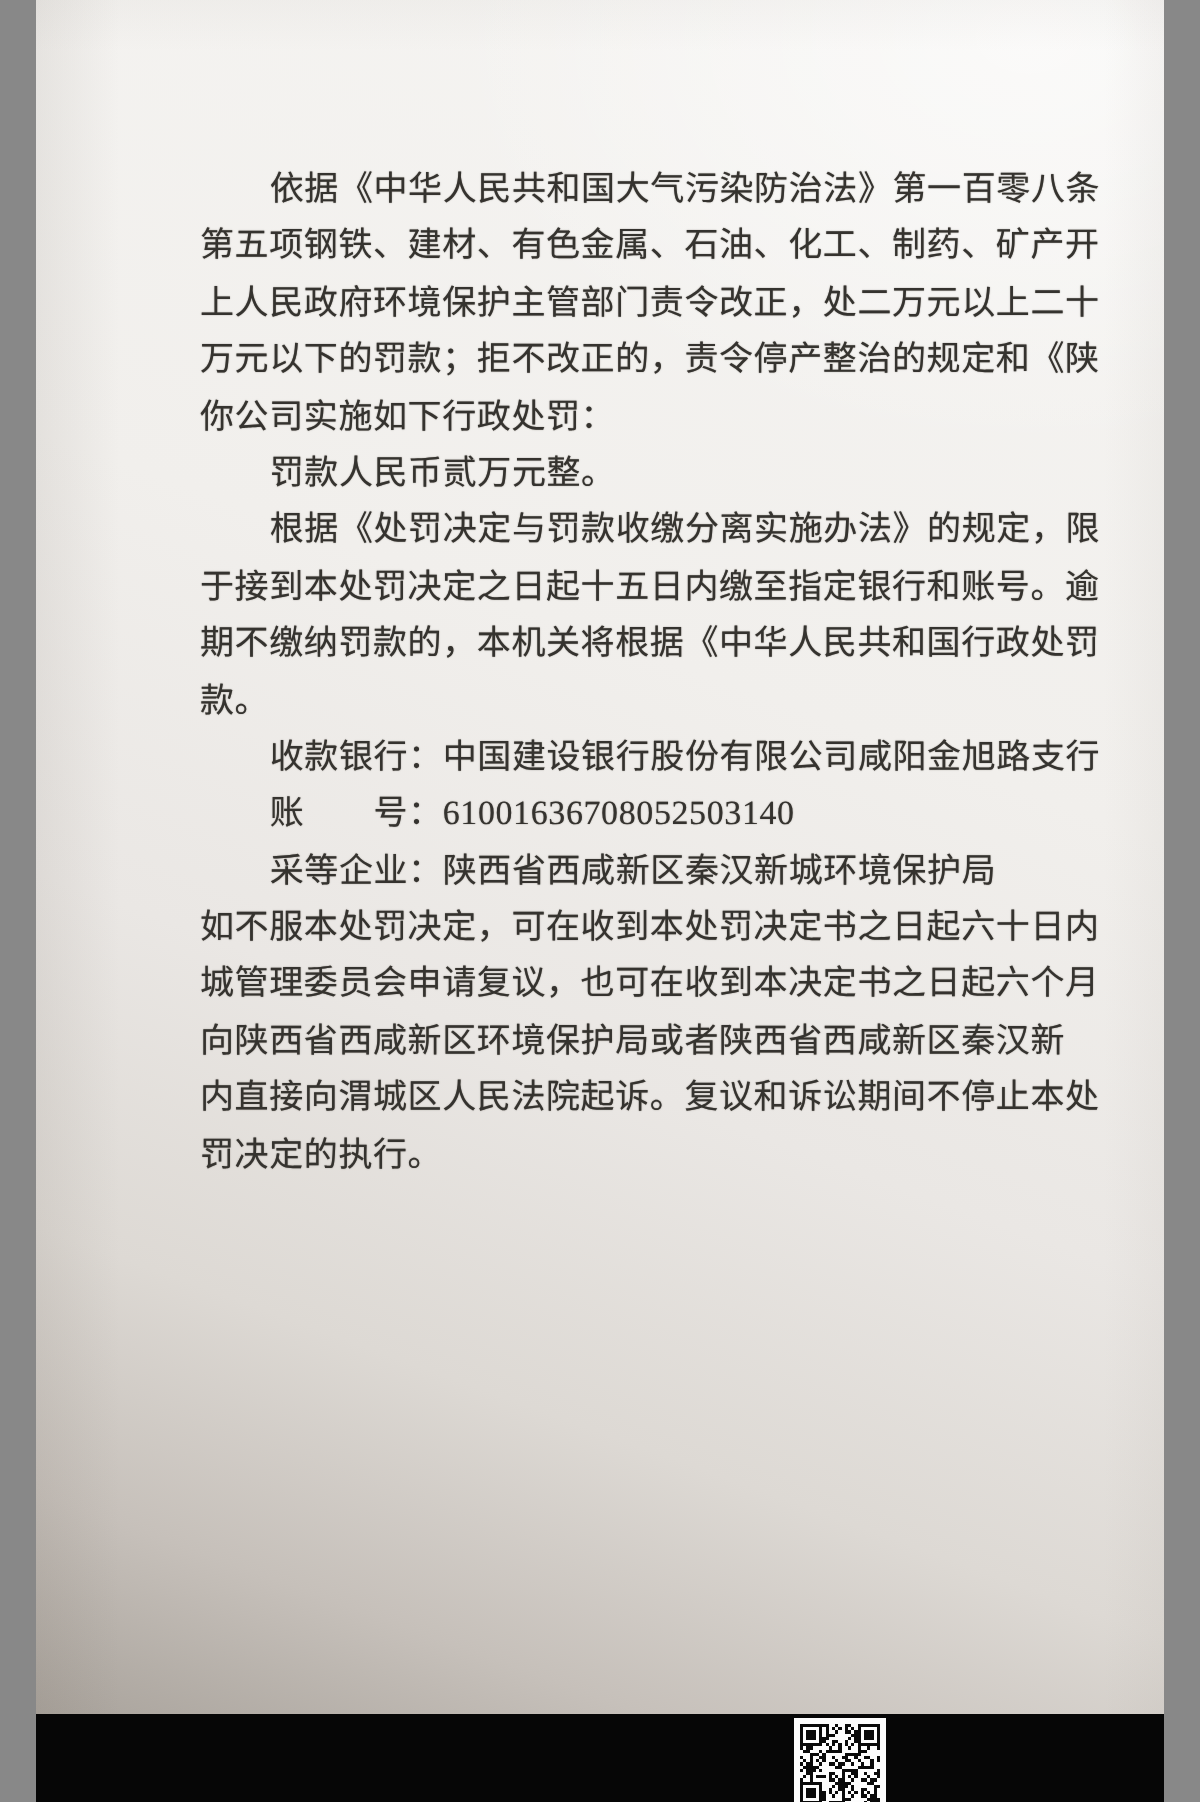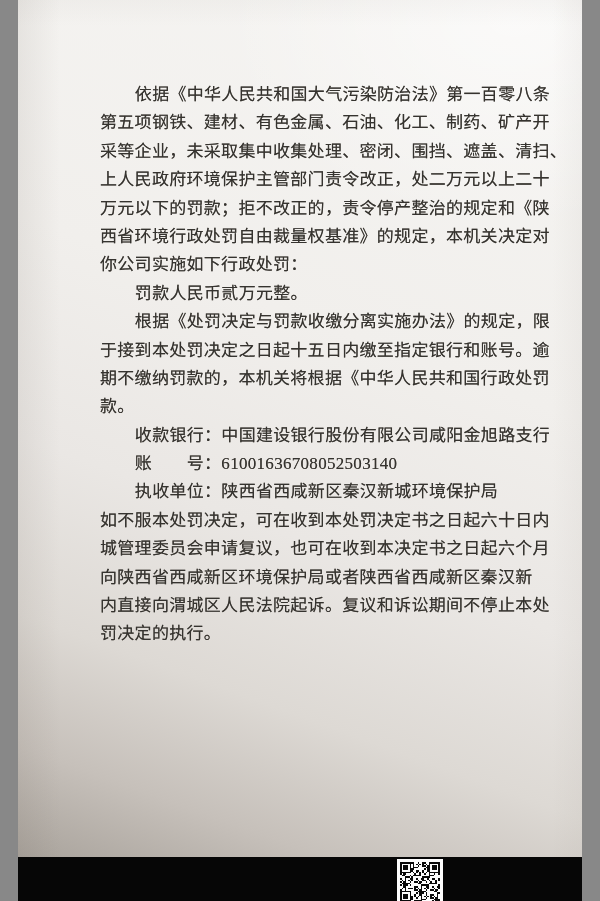--- a/index.html
+++ b/index.html
@@ -78,33 +78,31 @@
   }
 </style>
 </head>
 <body>
 
 <div class="page">
 
   <div class="doc-text">
       <div class="line indent">依据《中华人民共和国大气污染防治法》第一百零八条</div>
       <div class="line">第五项钢铁、建材、有色金属、石油、化工、制药、矿产开</div>
-      <div class="line">采等企业，未采取集中收集处理、密闭、围挡、遮盖、清扫、</div>
       <div class="line">上人民政府环境保护主管部门责令改正，处二万元以上二十</div>
       <div class="line">万元以下的罚款；拒不改正的，责令停产整治的规定和《陕</div>
-      <div class="line">西省环境行政处罚自由裁量权基准》的规定，本机关决定对</div>
       <div class="line">你公司实施如下行政处罚：</div>
       <div class="line indent">罚款人民币贰万元整。</div>
       <div class="line indent">根据《处罚决定与罚款收缴分离实施办法》的规定，限</div>
       <div class="line">于接到本处罚决定之日起十五日内缴至指定银行和账号。逾</div>
       <div class="line">期不缴纳罚款的，本机关将根据《中华人民共和国行政处罚</div>
       <div class="line">款。</div>
       <div class="line indent">收款银行：中国建设银行股份有限公司咸阳金旭路支行</div>
       <div class="line indent">账　　号：61001636708052503140</div>
-      <div class="line indent">执收单位：陕西省西咸新区秦汉新城环境保护局</div>
+      <div class="line indent">采等企业：陕西省西咸新区秦汉新城环境保护局</div>
       <div class="line">如不服本处罚决定，可在收到本处罚决定书之日起六十日内</div>
       <div class="line">城管理委员会申请复议，也可在收到本决定书之日起六个月</div>
       <div class="line">向陕西省西咸新区环境保护局或者陕西省西咸新区秦汉新</div>
       <div class="line">内直接向渭城区人民法院起诉。复议和诉讼期间不停止本处</div>
       <div class="line">罚决定的执行。</div>
     </div>
 
   <div class="bottom-bar">
     <div class="qr-tile">
       <svg viewBox="0 0 25 25" shape-rendering="crispEdges">

